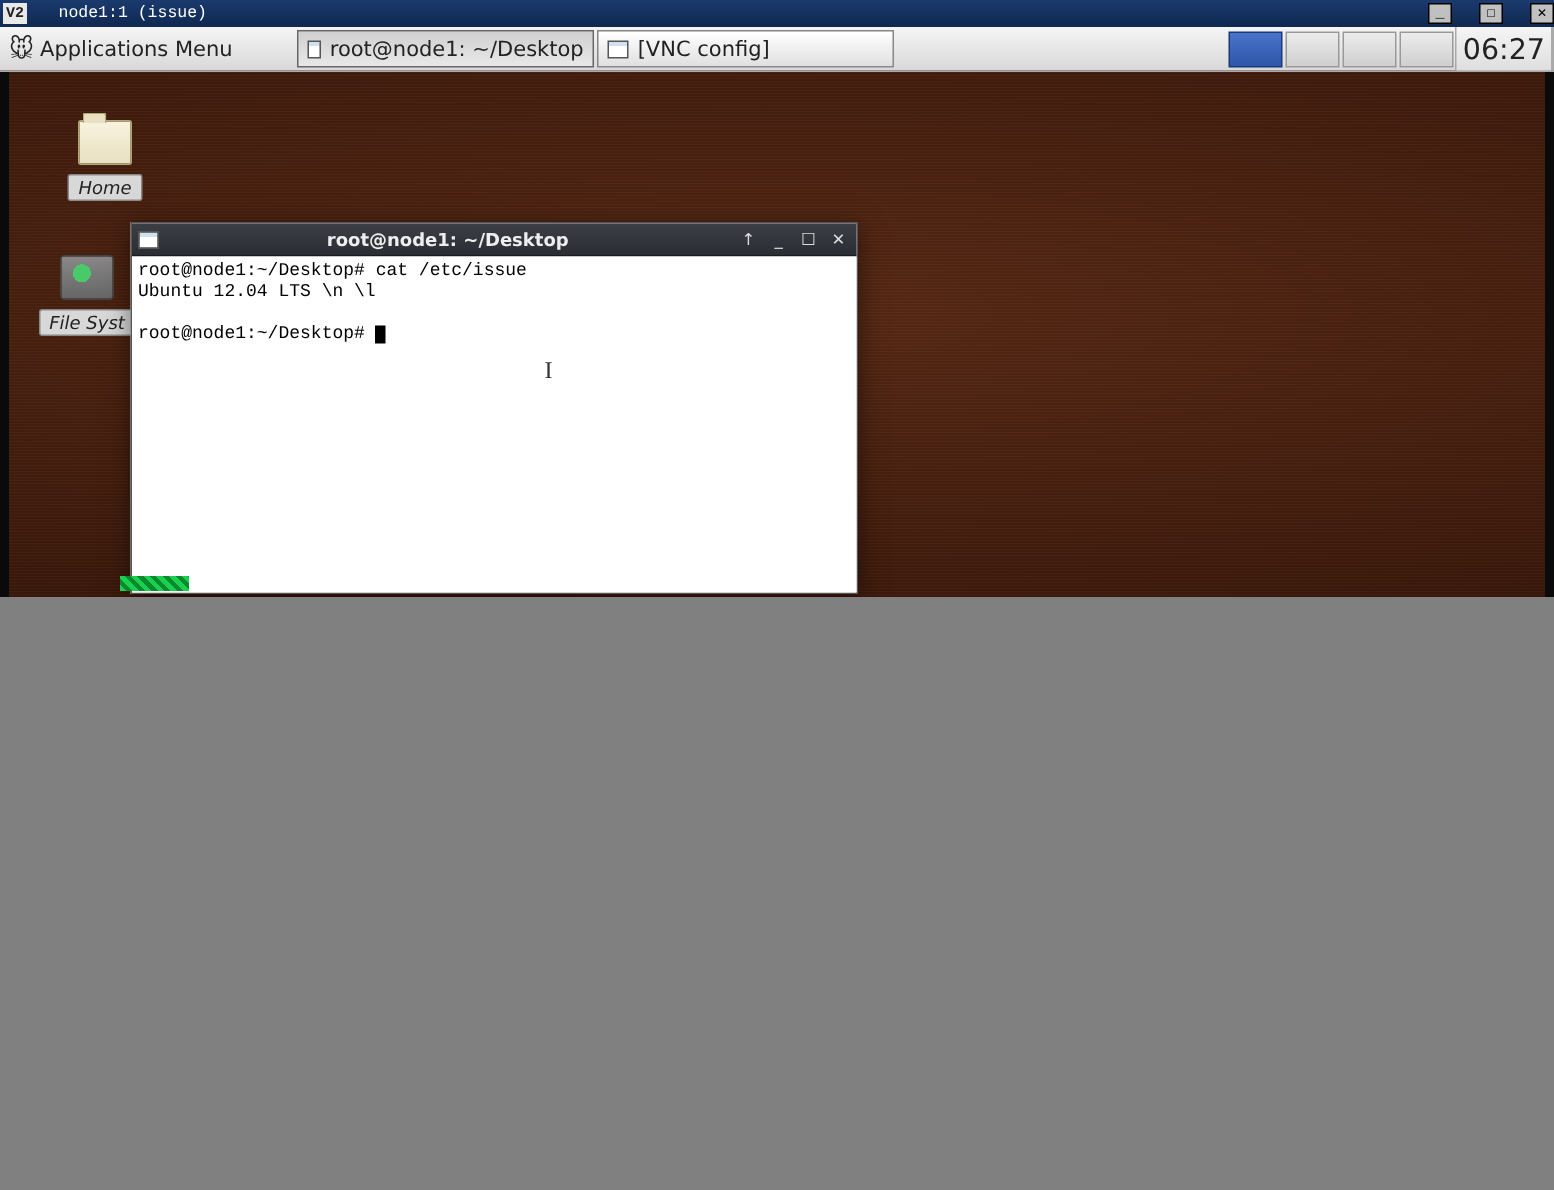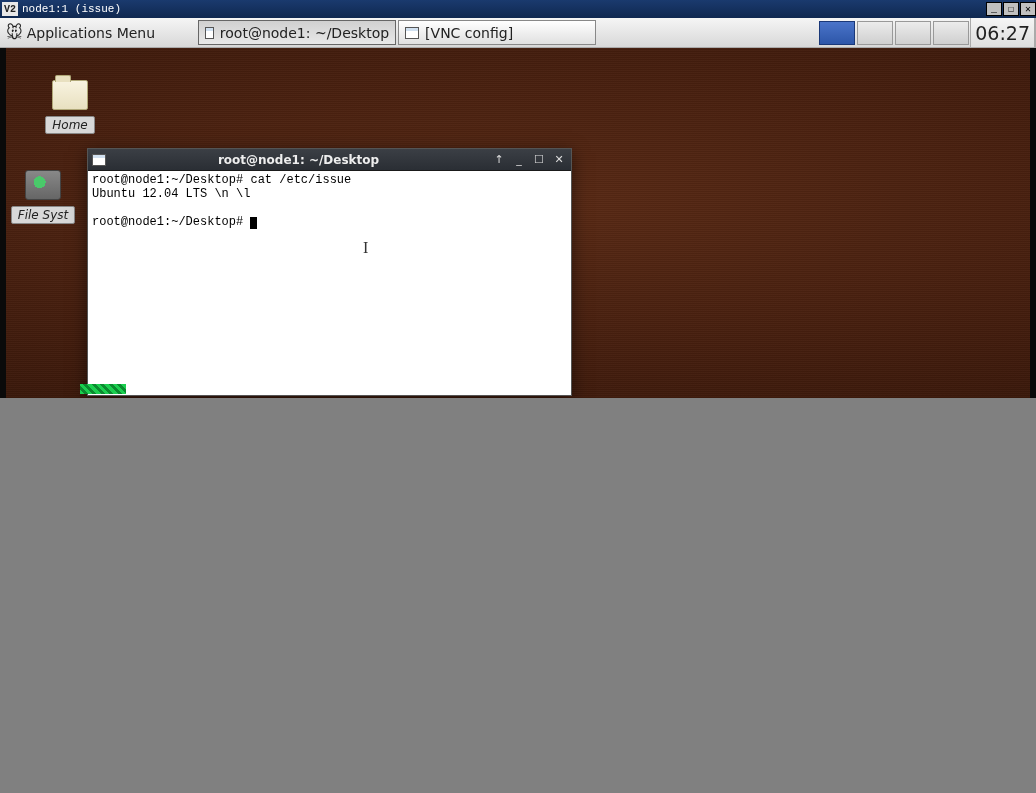--- a/index.html
+++ b/index.html
@@ -15,20 +15,21 @@
 
 .vnc-titlebar {
   height: 18px;
   background: linear-gradient(to bottom, #1a3a6e, #0f2850);
   display: flex;
   align-items: center;
   color: #fff;
   font-size: 11px;
   font-family: "Courier New", monospace;
   padding-left: 2px;
+  gap: 17px;
 }
 .vnc-titlebar .vnc-logo {
   width: 16px; height: 14px;
   background: #e8e8e8;
   color: #222;
   display: inline-flex;
   align-items: center; justify-content: center;
   font-weight: bold;
   font-size: 10px;
   margin-right: 4px;
@@ -295,21 +296,21 @@
     </div>
     <div class="clock">
       <span>06:27</span>
     </div>
   </div>
 
   <div class="dicon" style="left:30px; top:62px;">
     <span class="glyph folder-glyph"></span>
     <span class="label">Home</span>
   </div>
-  <div class="dicon" style="left:3px; top:152px;">
+  <div class="dicon" style="left:18px; top:152px;">
     <span class="glyph drive-glyph"></span>
     <span class="label">File Syst</span>
   </div>
 
   <div class="termwin">
     <div class="term-titlebar">
       <span class="small-win-icon"></span>
       <span class="term-title">root@node1: ~/Desktop</span>
       <span class="tbtn">↑</span>
       <span class="tbtn">_</span>

